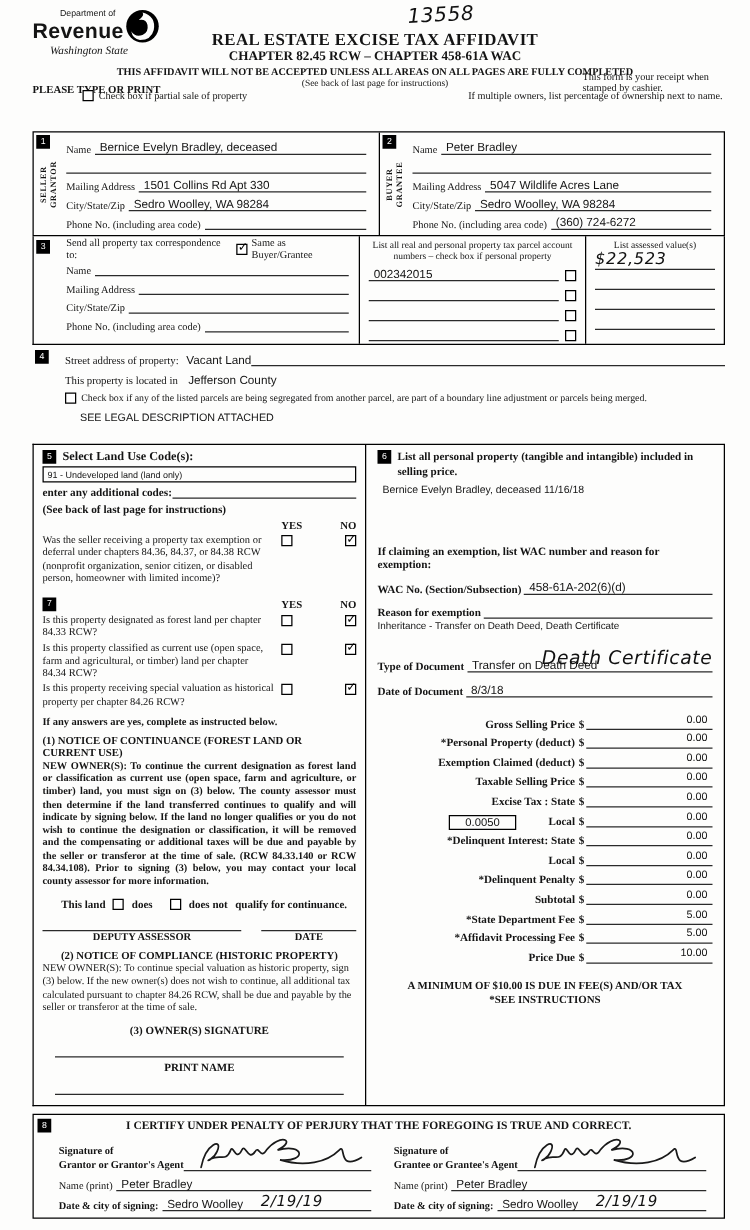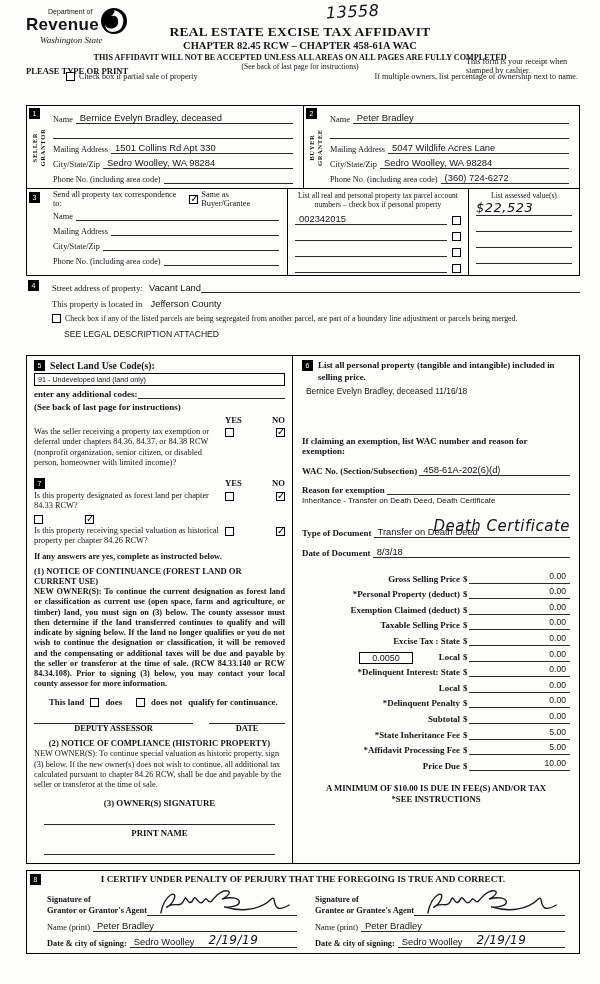--- a/index.html
+++ b/index.html
@@ -327,20 +327,21 @@
           </div>
       </div>
       <div class="qrow">
         <div class="qtext">Is this property designated as forest land per chapter 84.33 RCW?</div>
         <div class="qboxes">
             <span class="cb"></span>
             <span class="cb checked"></span>
           </div>
       </div>
       <div class="qrow">
+        <div class="qtext">Is this property classified as current use (open space, farm and agricultural, or timber) land per chapter 84.34 RCW?</div>
         <div class="qboxes">
             <span class="cb"></span>
             <span class="cb checked"></span>
           </div>
       </div>
       <div class="qrow">
         <div class="qtext">Is this property receiving special valuation as historical property per chapter 84.26 RCW?</div>
         <div class="qboxes">
             <span class="cb"></span>
             <span class="cb checked"></span>
@@ -451,21 +452,21 @@
             <span class="flabel">*Delinquent Penalty</span>
             <span class="dollar">$</span>
             <span class="fu"><span class="fval">0.00</span></span>
           </div>
         <div class="frow">
             <span class="flabel">Subtotal</span>
             <span class="dollar">$</span>
             <span class="fu"><span class="fval">0.00</span></span>
           </div>
         <div class="frow">
-            <span class="flabel">*State Inheritance Fee</span>
+            <span class="flabel">*State Department Fee</span>
             <span class="dollar">$</span>
             <span class="fu"><span class="fval">5.00</span></span>
           </div>
         <div class="frow">
             <span class="flabel">*Affidavit Processing Fee</span>
             <span class="dollar">$</span>
             <span class="fu"><span class="fval">5.00</span></span>
           </div>
         <div class="frow">
             <span class="flabel">Price Due</span>

